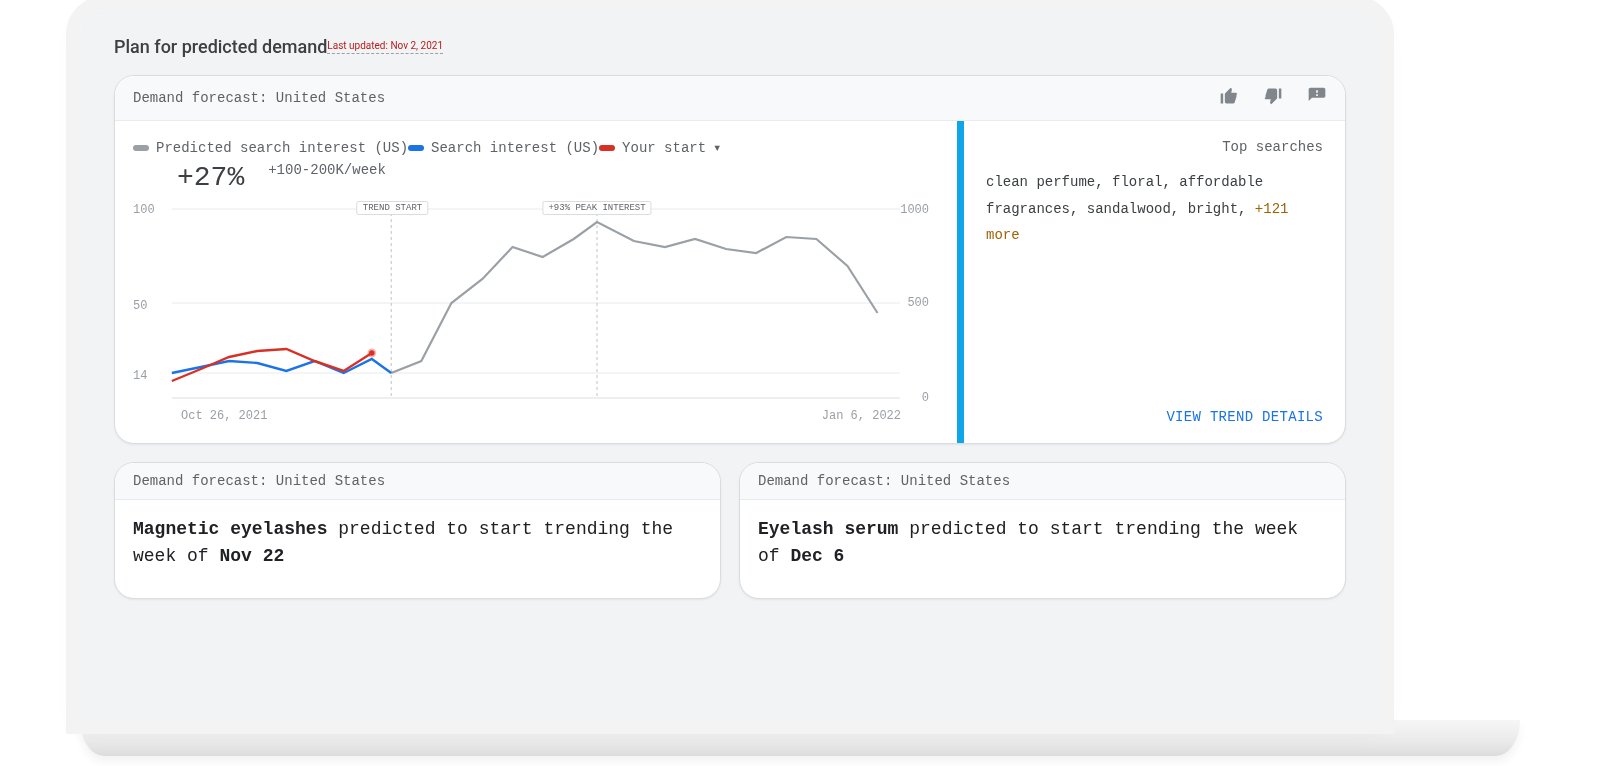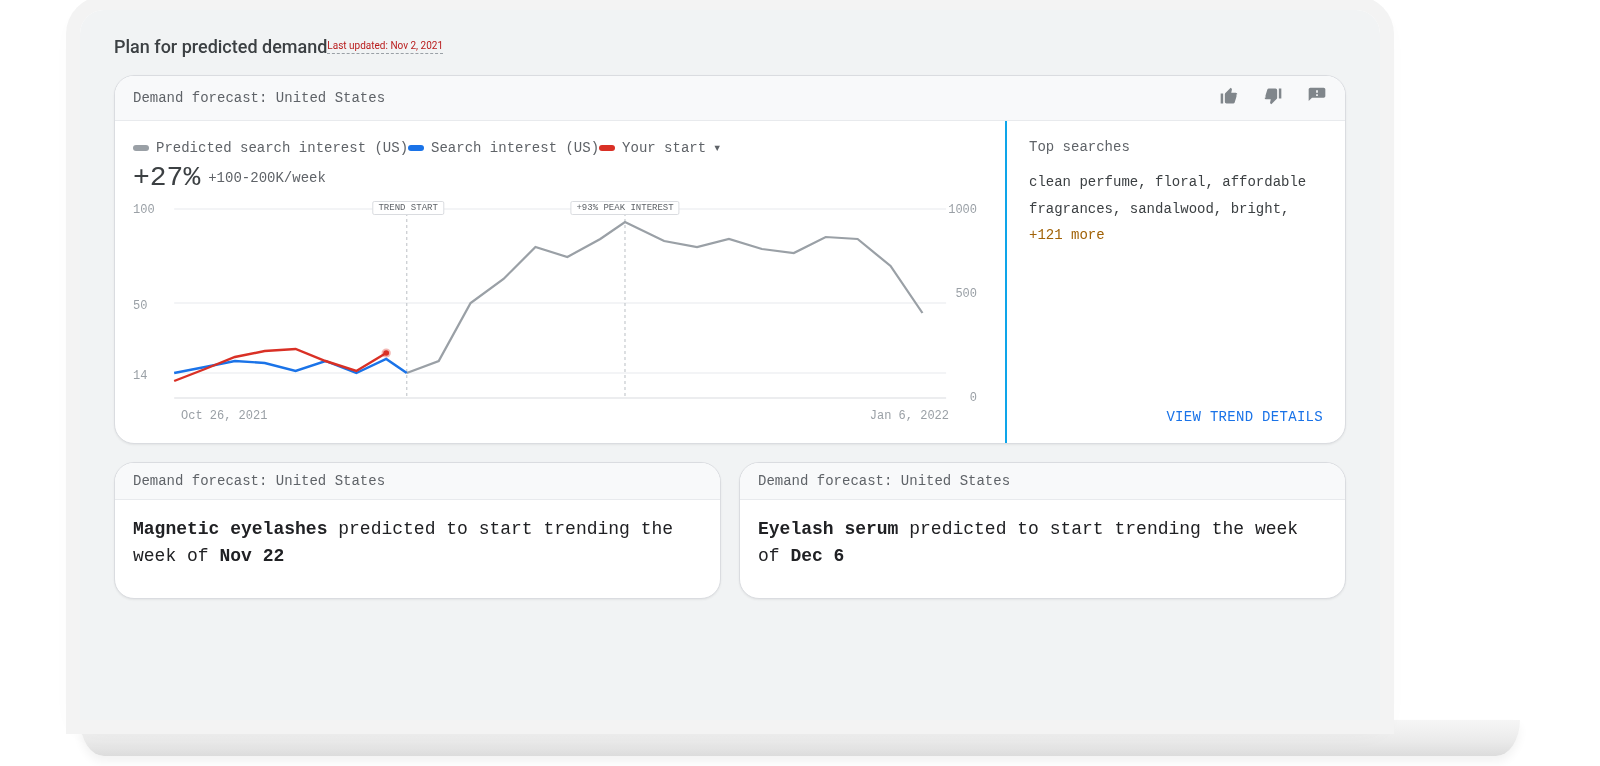--- a/index.html
+++ b/index.html
@@ -91,43 +91,44 @@
     color: #5f6368;
   }
   .card-body {
     display: flex;
   }
   .chart-col {
     flex: 1;
     padding: 18px 28px 10px 18px;
   }
   .side-col {
-    width: 340px;
-    border-left: 2px solid #0ea5e9;
+    width: 388px;
+    border-left: 7px solid #0ea5e9;
     padding: 18px 22px;
     display: flex;
     flex-direction: column;
+    align-items: flex-end;
   }
   .legend {
     display: flex;
     align-items: center;
     font-size: 14px;
     color: #5f6368;
     margin-bottom: 6px;
   }
   .legend-item { display:flex; align-items:center; gap:7px; }
   .chip {
     width: 16px; height: 6px; border-radius: 3px; display:inline-block;
   }
   .chip.gray { background:#9aa0a6; }
   .chip.blue { background:#1a73e8; }
   .chip.red  { background:#d93025; }
   .dd { color:#5f6368; }
   .bigstat {
-    display:flex; align-items: center; gap:8px; margin-bottom:6px;
+    display:flex; align-items: flex-start; gap:24px; margin-bottom:6px;margin-left:44px;
   }
   .bigstat .pct { font-size: 28px; font-weight:400; color:#3c4043; }
   .bigstat .range { font-size: 14px; color:#5f6368; }
   .chart-wrap {
     position: relative;
     width: 100%;
     height: 230px;
     margin-top: 10px;
   }
   .chart-svg { width:100%; height:200px; display:block; }
@@ -227,21 +228,21 @@
           <div class="bigstat">
             <span class="pct">+27%</span>
             <span class="range">+100-200K/week</span>
           </div>
 
           <div class="chart-wrap">
             <span class="axis-label-left" style="top:0">100</span>
             <span class="axis-label-left" style="top:96px">50</span>
             <span class="axis-label-left" style="top:166px">14</span>
             <span class="axis-label-right" style="top:0">1000</span>
-            <span class="axis-label-right" style="top:84px">500</span>
+            <span class="axis-label-right" style="top:93px">500</span>
             <span class="axis-label-right" style="top:188px">0</span>
 
             <span class="chart-tag" style="left:32.6%; top:-2px;">TREND START</span>
             <span class="chart-tag" style="left:58.3%; top:-2px;">+93% PEAK INTEREST</span>
 
             <svg class="chart-svg" viewBox="0 0 820 200" preserveAspectRatio="none">
 
               <line x1="40" y1="6" x2="790" y2="6" stroke="#e8eaed" stroke-width="1"></line>
               <line x1="40" y1="100" x2="790" y2="100" stroke="#e8eaed" stroke-width="1"></line>
               <line x1="40" y1="170" x2="790" y2="170" stroke="#e8eaed" stroke-width="1"></line>

